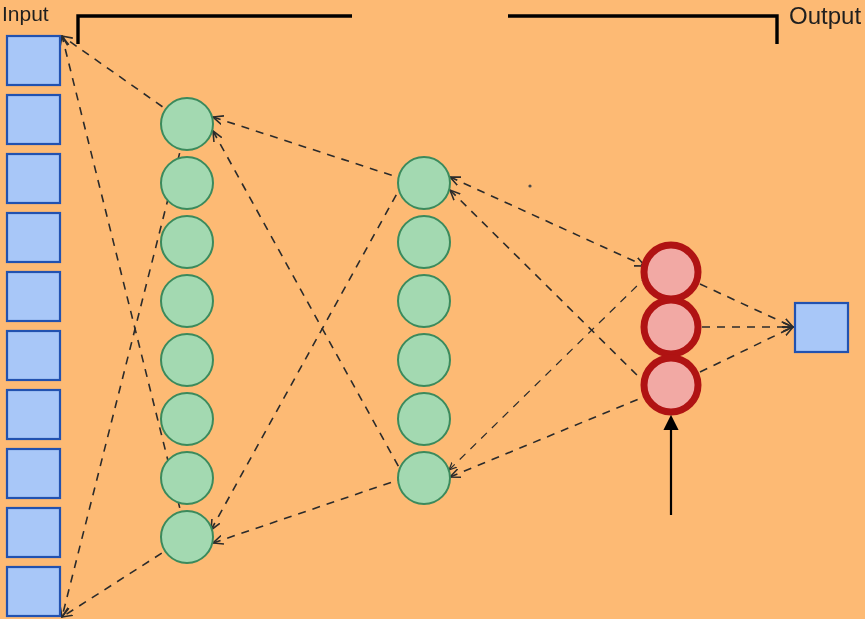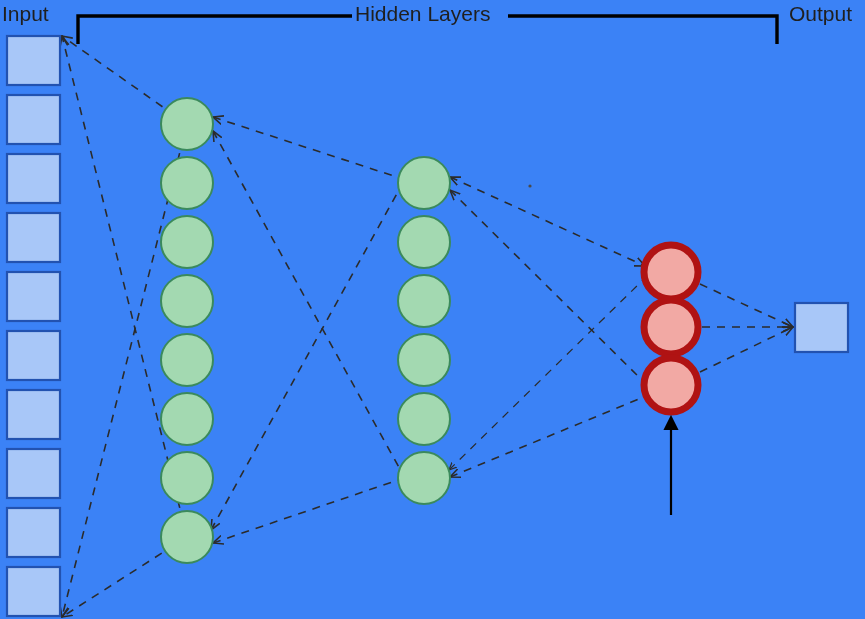--- a/index.html
+++ b/index.html
@@ -7,21 +7,21 @@
     padding: 0;
     background: #ffffff;
   }
   body {
     font-family: "Liberation Sans", sans-serif;
   }
   #canvas {
     position: relative;
     width: 865px;
     height: 619px;
-    background: #3b82f6;
+    background: #fdba74;
     overflow: hidden;
   }
   #netsvg {
     position: absolute;
     left: 0;
     top: 0;
     width: 865px;
     height: 619px;
   }
   .lbl {
@@ -36,21 +36,21 @@
     font-size: 21px;
   }
   #label-hidden {
     left: 355px;
     top: 2px;
     font-size: 21px;
   }
   #label-output {
     left: 789px;
     top: 2px;
-    font-size: 21px;
+    font-size: 24px;
     text-align: center;
   }
   #label-embeddings {
     left: 578px;
     top: 522px;
     font-size: 30px;
   }
 </style>
 </head>
 <body>
@@ -143,16 +143,15 @@
     </g>
 
     <g>
       <line x1="671" y1="515" x2="671" y2="418" stroke="#000000" stroke-width="2.2" marker-end="url(#arrowSolid)"></line>
     </g>
 
     <circle cx="530" cy="186" r="1.6" fill="#4a4a4a"></circle>
   </svg>
 
   <div class="lbl" id="label-input">Input</div>
-  <div class="lbl" id="label-hidden">Hidden Layers</div>
   <div class="lbl" id="label-output">Output</div>
 
 </div>
 
 </body></html>

